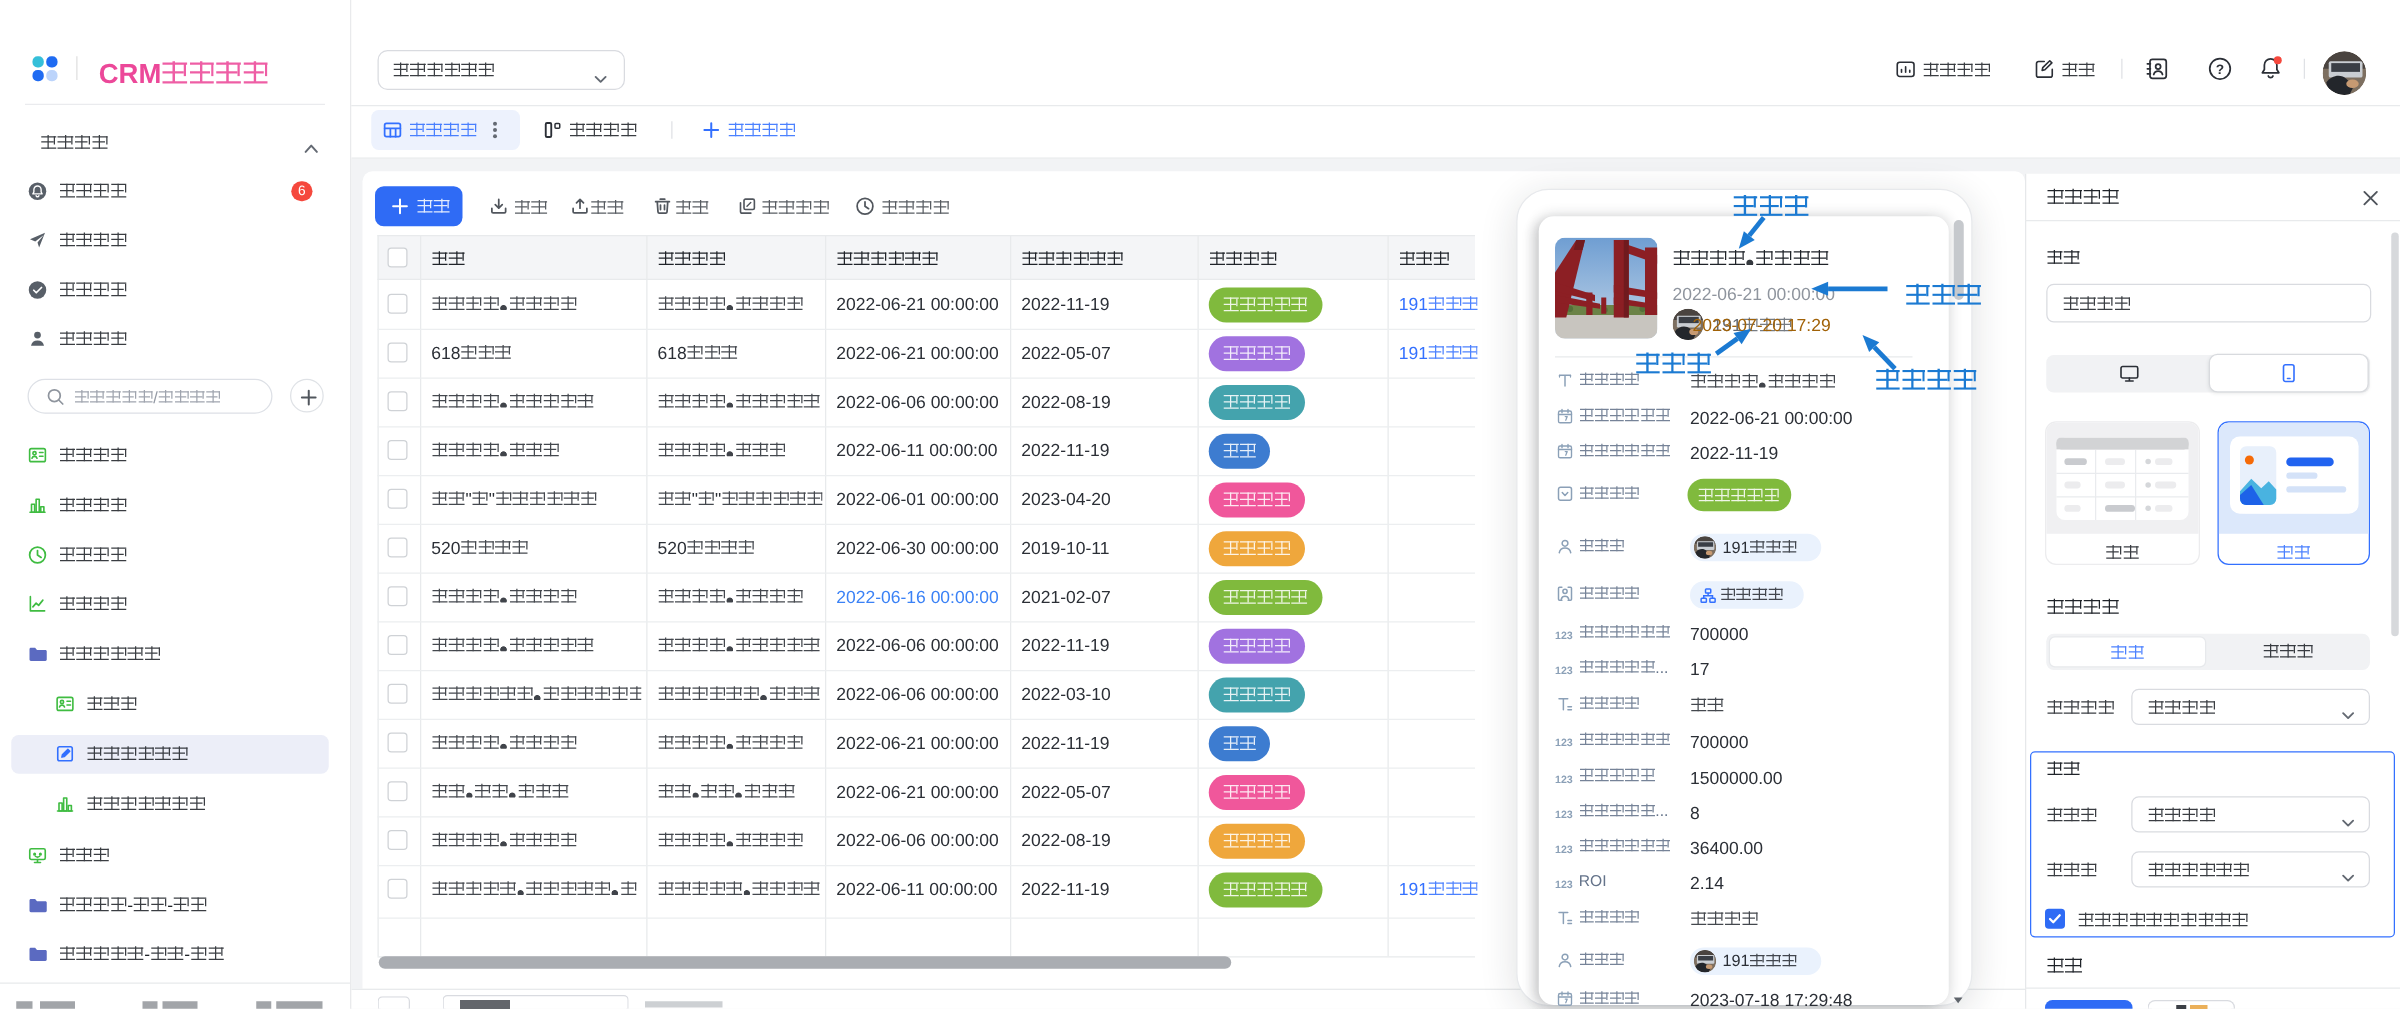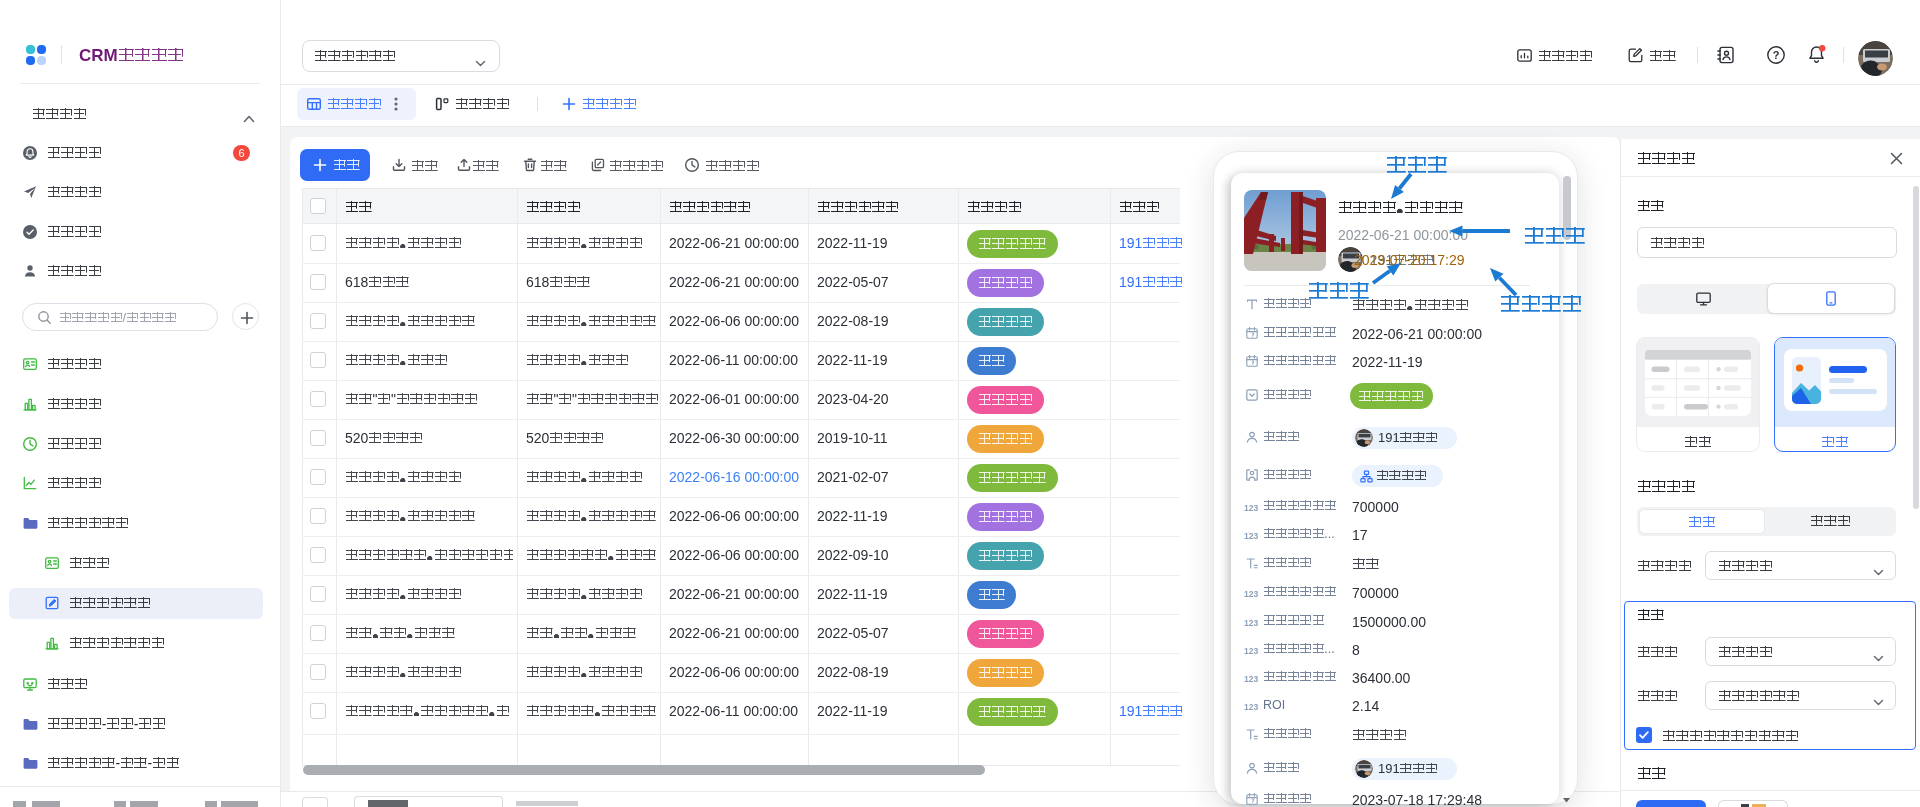--- a/index.html
+++ b/index.html
@@ -143,21 +143,21 @@
 <div class="a" style="left:669px;top:508.0px;color:#2b2f36">2022-06-06 00:00:00</div>
 <div class="a" style="left:817px;top:508.0px;color:#2b2f36">2022-11-19</div>
 <div class="a" style="left:967px;top:502.5px;width:77px;height:28px;border-radius:14px;background:#a172e0;color:#fff">
     <div class="a" style="left:11px;top:6px"><i class="z"></i><i class="z"></i><i class="z"></i><i class="z"></i></div>
   </div>
 <div class="a" style="left:302px;top:575.0px;width:878px;height:1px;background:#eceef0"></div>
 <div class="a" style="left:310px;top:547.0px;width:16px;height:16px;border:1.5px solid #cfd2d6;border-radius:3px;background:#fff"></div>
 <div class="a" style="left:345px;top:547.0px;width:168px;height:17px;overflow:hidden;white-space:nowrap;color:#2b2f36"><i class="z"></i><i class="z"></i><i class="z"></i><i class="z"></i><i class="z"></i><i class="z"></i><i class="c"></i><i class="z"></i><i class="z"></i><i class="z"></i><i class="z"></i><i class="z"></i><i class="z"></i></div>
 <div class="a" style="left:526px;top:547.0px;width:132px;height:17px;overflow:hidden;white-space:nowrap;color:#2b2f36"><i class="z"></i><i class="z"></i><i class="z"></i><i class="z"></i><i class="z"></i><i class="z"></i><i class="c"></i><i class="z"></i><i class="z"></i><i class="z"></i></div>
 <div class="a" style="left:669px;top:547.0px;color:#2b2f36">2022-06-06 00:00:00</div>
-<div class="a" style="left:817px;top:547.0px;color:#2b2f36">2022-09-10</div>
+<div class="a" style="left:817px;top:547.0px;color:#2b2f36">2022-03-10</div>
 <div class="a" style="left:967px;top:541.5px;width:77px;height:28px;border-radius:14px;background:#44a3ad;color:#fff">
     <div class="a" style="left:11px;top:6px"><i class="z"></i><i class="z"></i><i class="z"></i><i class="z"></i></div>
   </div>
 <div class="a" style="left:302px;top:614.0px;width:878px;height:1px;background:#eceef0"></div>
 <div class="a" style="left:310px;top:586.0px;width:16px;height:16px;border:1.5px solid #cfd2d6;border-radius:3px;background:#fff"></div>
 <div class="a" style="left:345px;top:586.0px;width:168px;height:17px;overflow:hidden;white-space:nowrap;color:#2b2f36"><i class="z"></i><i class="z"></i><i class="z"></i><i class="z"></i><i class="c"></i><i class="z"></i><i class="z"></i><i class="z"></i><i class="z"></i></div>
 <div class="a" style="left:526px;top:586.0px;width:132px;height:17px;overflow:hidden;white-space:nowrap;color:#2b2f36"><i class="z"></i><i class="z"></i><i class="z"></i><i class="z"></i><i class="c"></i><i class="z"></i><i class="z"></i><i class="z"></i><i class="z"></i></div>
 <div class="a" style="left:669px;top:586.0px;color:#2b2f36">2022-06-21 00:00:00</div>
 <div class="a" style="left:817px;top:586.0px;color:#2b2f36">2022-11-19</div>
 <div class="a" style="left:967px;top:580.5px;width:49px;height:28px;border-radius:14px;background:#3d7cd0;color:#fff">
@@ -614,21 +614,21 @@
   </div>
 <div class="a" style="left:1913px;top:186px;width:6px;height:323px;border-radius:3px;background:#d7d9dc"></div>
 <div class="a" style="left:0;top:0;width:281px;height:807px;background:#fff">
     <div class="a" style="left:26px;top:45px;width:20px;height:20px">
       <div class="a" style="left:0;top:0;width:9px;height:9px;border-radius:4px;background:#35bfd9"></div>
       <div class="a" style="left:10.5px;top:0;width:9px;height:9px;border-radius:4px;background:#1f6bf2"></div>
       <div class="a" style="left:0;top:10.5px;width:9px;height:9px;border-radius:4px;background:#1f6bf2"></div>
       <div class="a" style="left:10.5px;top:10.5px;width:9px;height:9px;border-radius:4px;background:#bcd4fb"></div>
     </div>
     <div class="a" style="left:61px;top:45px;width:1px;height:19px;background:#e0e0e0"></div>
-    <div class="a" style="left:79px;top:46px;font-size:17px;font-weight:bold;color:#701a75">CRM<i class="z"></i><i class="z"></i><i class="z"></i><i class="z"></i></div>
+    <div class="a" style="left:79px;top:46px;font-size:22px;font-weight:bold;color:#ec4899">CRM<i class="z"></i><i class="z"></i><i class="z"></i><i class="z"></i></div>
     <div class="a" style="left:20px;top:83px;width:240px;height:1px;background:#eaebee"></div>
     <div class="a" style="left:32px;top:106px;color:#1f2329"><span class=""><i class="z"></i><i class="z"></i><i class="z"></i><i class="z"></i></span></div>
     <div class="a" style="left:243px;top:110px"><svg width="12" height="8" viewBox="0 0 12 8" fill="none">
         <path d="M1.5 6.5L6.0 1.5L10.5 6.5" stroke="#646a73" stroke-width="1.6" stroke-linecap="round" stroke-linejoin="round"></path>
       </svg></div>
     <div class="a" style="left:22px;top:144.5px;width:16px;height:16px"><svg width="16" height="16" viewBox="0 0 16 16" fill="none">
         <circle cx="8" cy="8" r="7" fill="#585f68"></circle>
         <path d="M8 3.8a2.9 2.9 0 0 1 2.9 2.9v1.9l.8 1.5H4.3l.8-1.5V6.7A2.9 2.9 0 0 1 8 3.8zM6.9 11.6a1.15 1.15 0 0 0 2.2 0" stroke="#fff" stroke-width="1.1" fill="none" stroke-linecap="round" stroke-linejoin="round"></path>
       </svg></div>
     <div class="a" style="left:47px;top:144.5px;color:#1f2329"><i class="z"></i><i class="z"></i><i class="z"></i><i class="z"></i></div>

